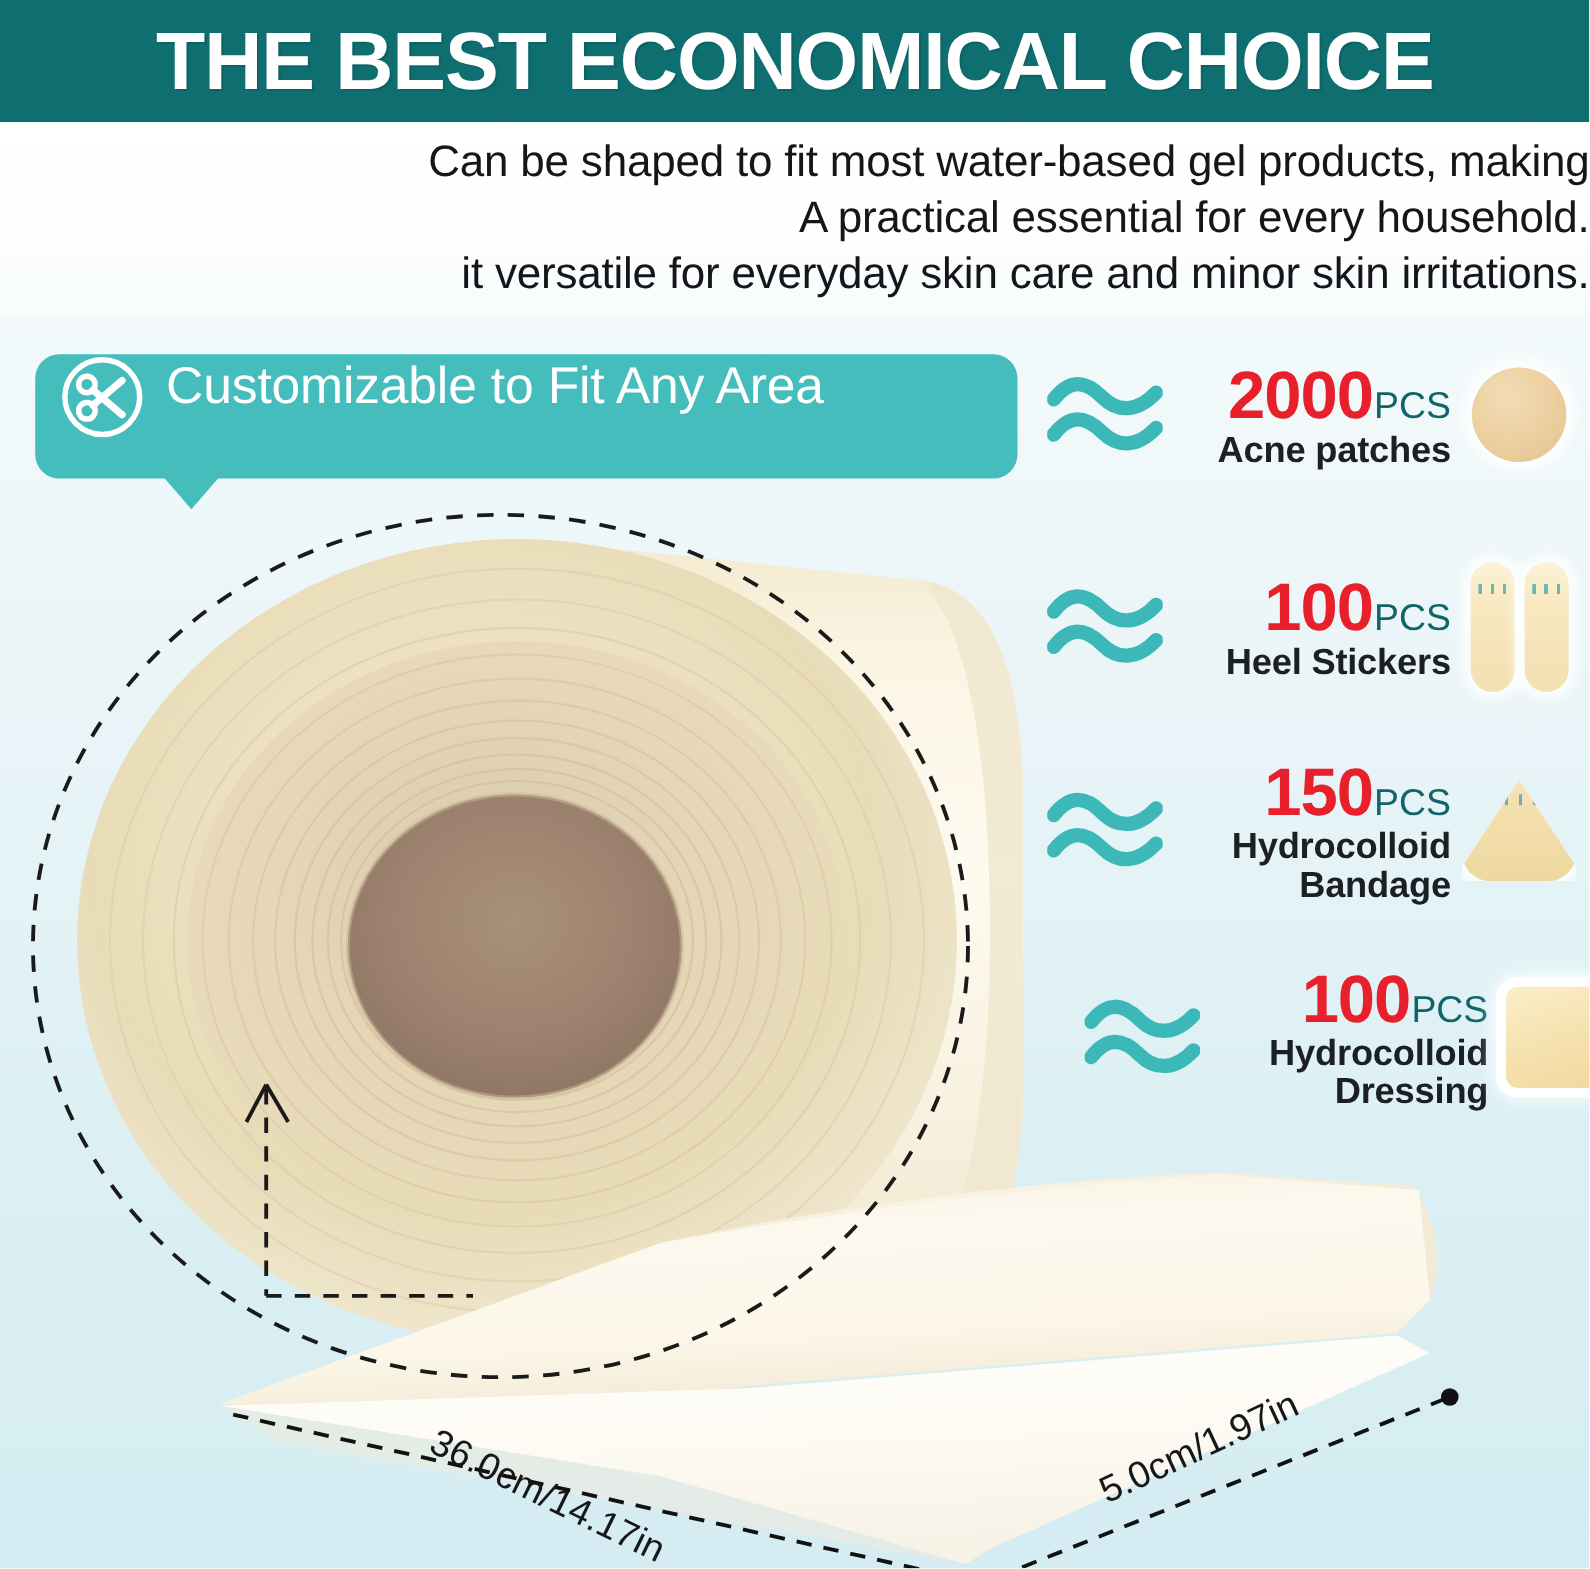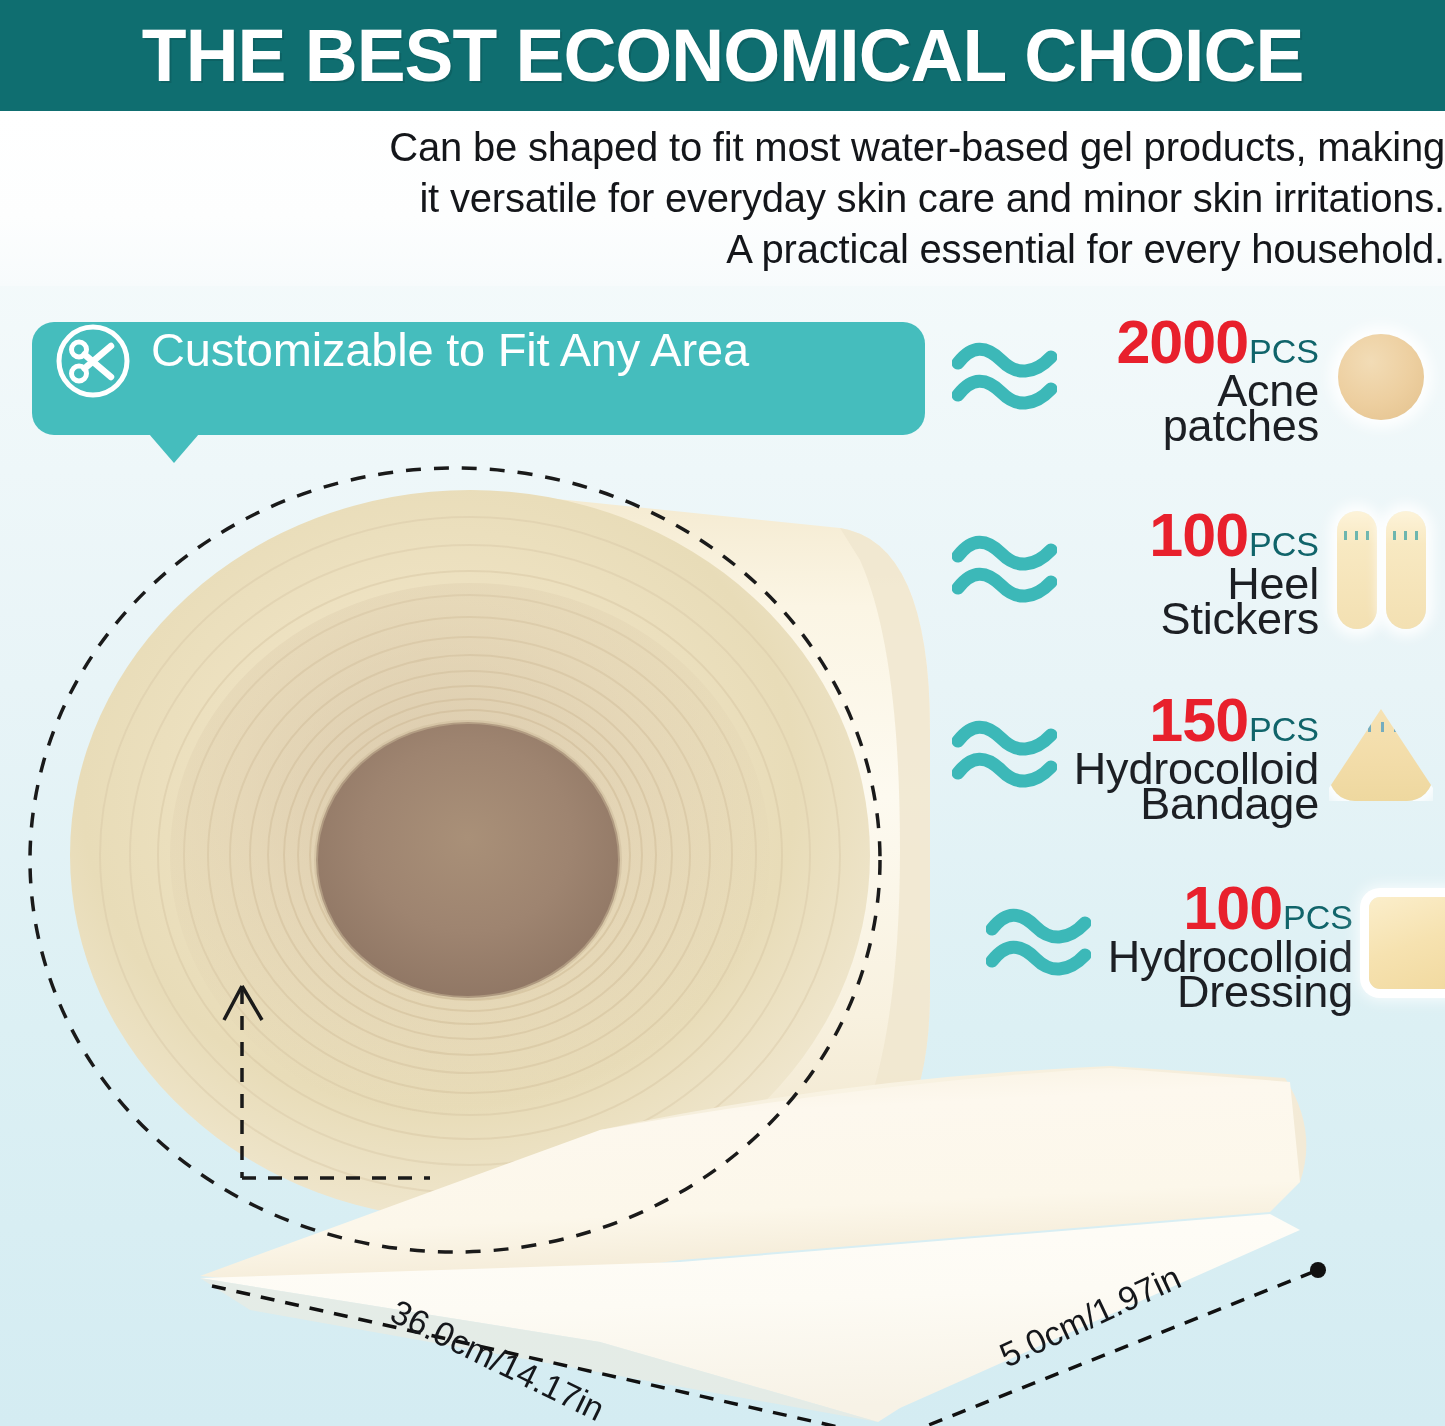--- a/index.html
+++ b/index.html
@@ -100,22 +100,22 @@
   }
   .spec-pcs{
     color:#10646a;
     font-size:34px;
     font-weight:normal;
     margin-left:1px;
     letter-spacing:0px;
   }
   .spec-name{
     color:#1c1f24;
-    font-size:45px;
-    font-weight:400;
+    font-size:33px;
+    font-weight:700;
     line-height:35px;
     text-align:right;
     letter-spacing:-0.2px;
   }
   .spec-thumb{
     width:112px; flex:0 0 112px;
     display:flex; align-items:center; justify-content:center;
     margin-left:6px;
   }
 
@@ -177,22 +177,22 @@
 <body>
 
 <div class="page">
 
   <div class="banner">
     <div class="banner-title">THE BEST ECONOMICAL CHOICE</div>
   </div>
 
   <div class="subtitle-wrap">
     <div class="subtitle-line">Can be shaped to fit most water-based gel products, making</div>
+    <div class="subtitle-line">A practical essential for every household.</div>
     <div class="subtitle-line">it versatile for everyday skin care and minor skin irritations.</div>
-    <div class="subtitle-line">A practical essential for every household.</div>
   </div>
 
   <svg class="product" viewBox="0 0 1400 996">
     <defs>
       <radialGradient id="rollFaceG" cx="46%" cy="40%" r="72%">
         <stop offset="0%" stop-color="#efe4c8"></stop>
         <stop offset="34%" stop-color="#eee2c2"></stop>
         <stop offset="62%" stop-color="#e8dcb8"></stop>
         <stop offset="86%" stop-color="#f0e7cf"></stop>
         <stop offset="100%" stop-color="#f6efdd"></stop>

